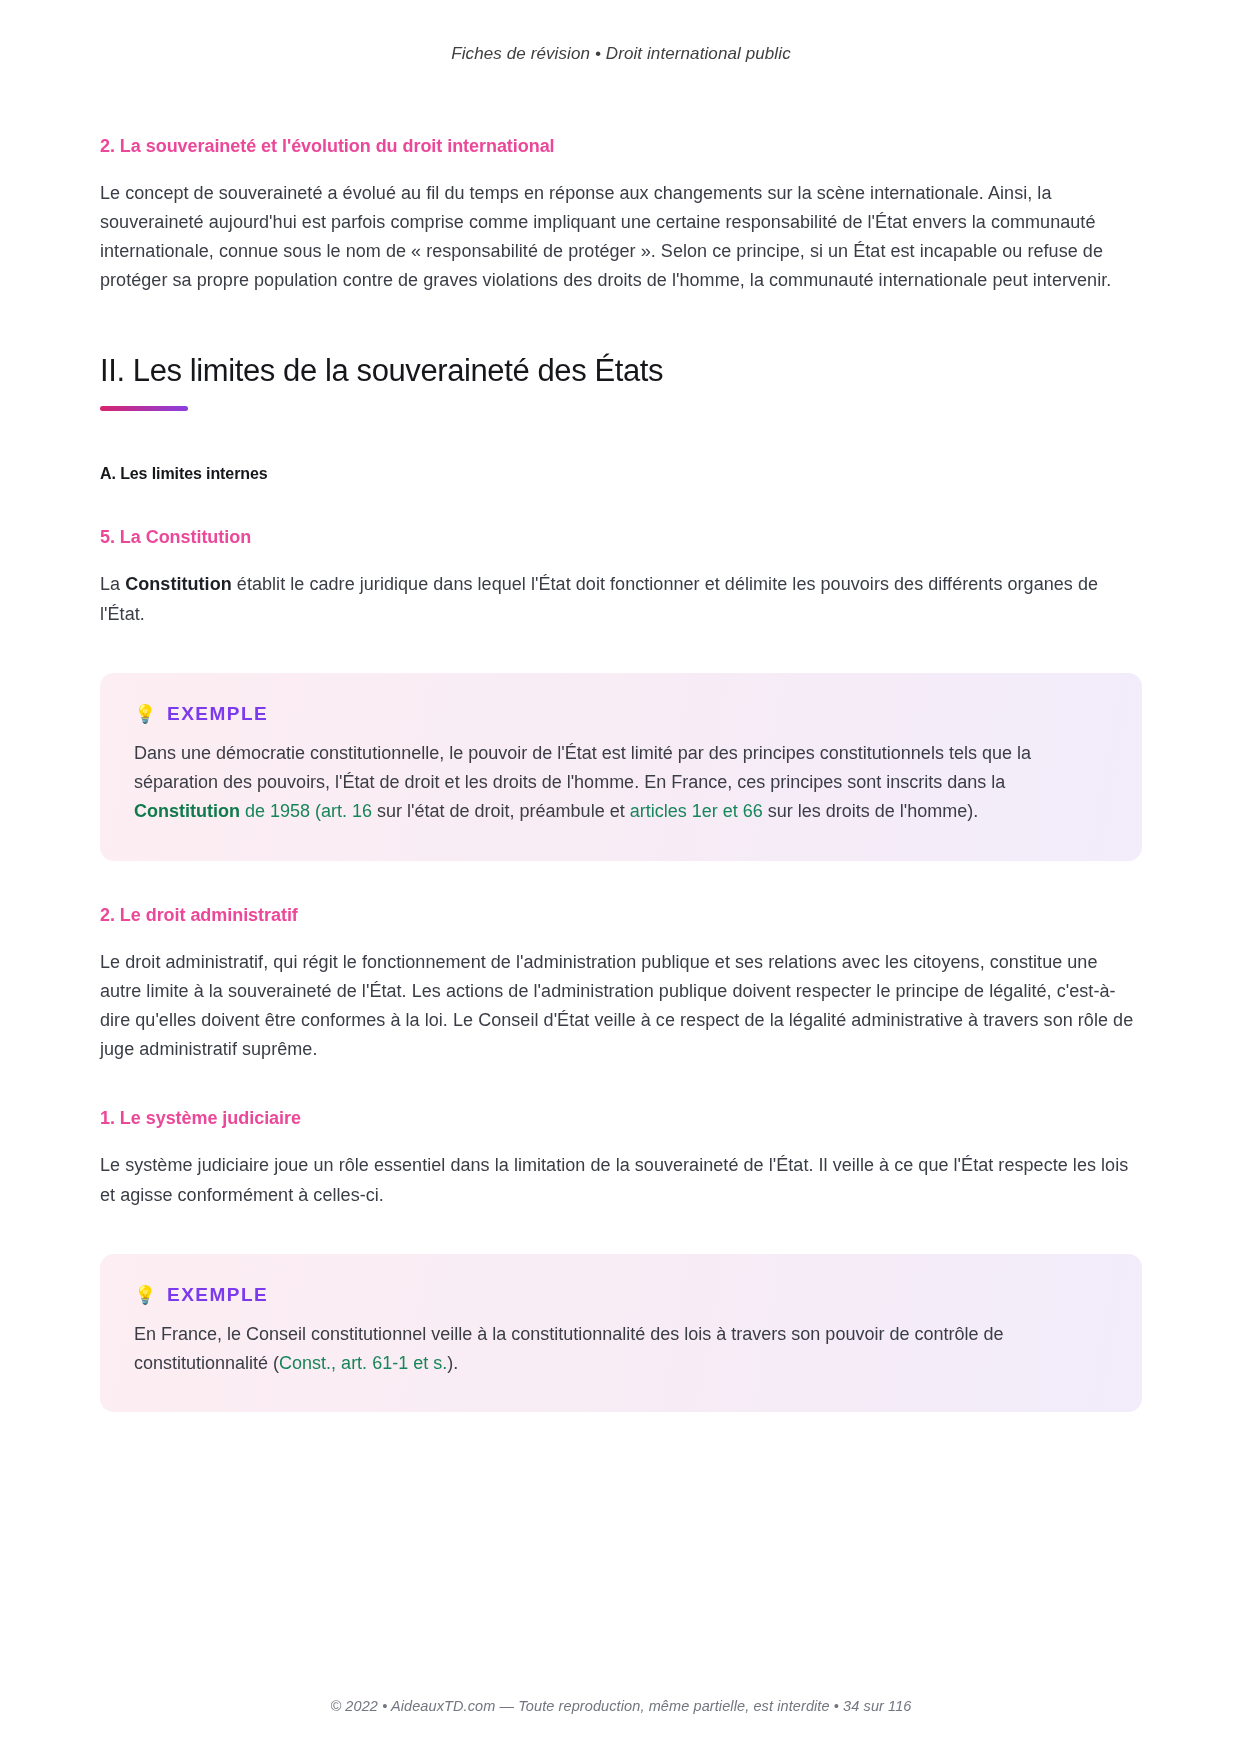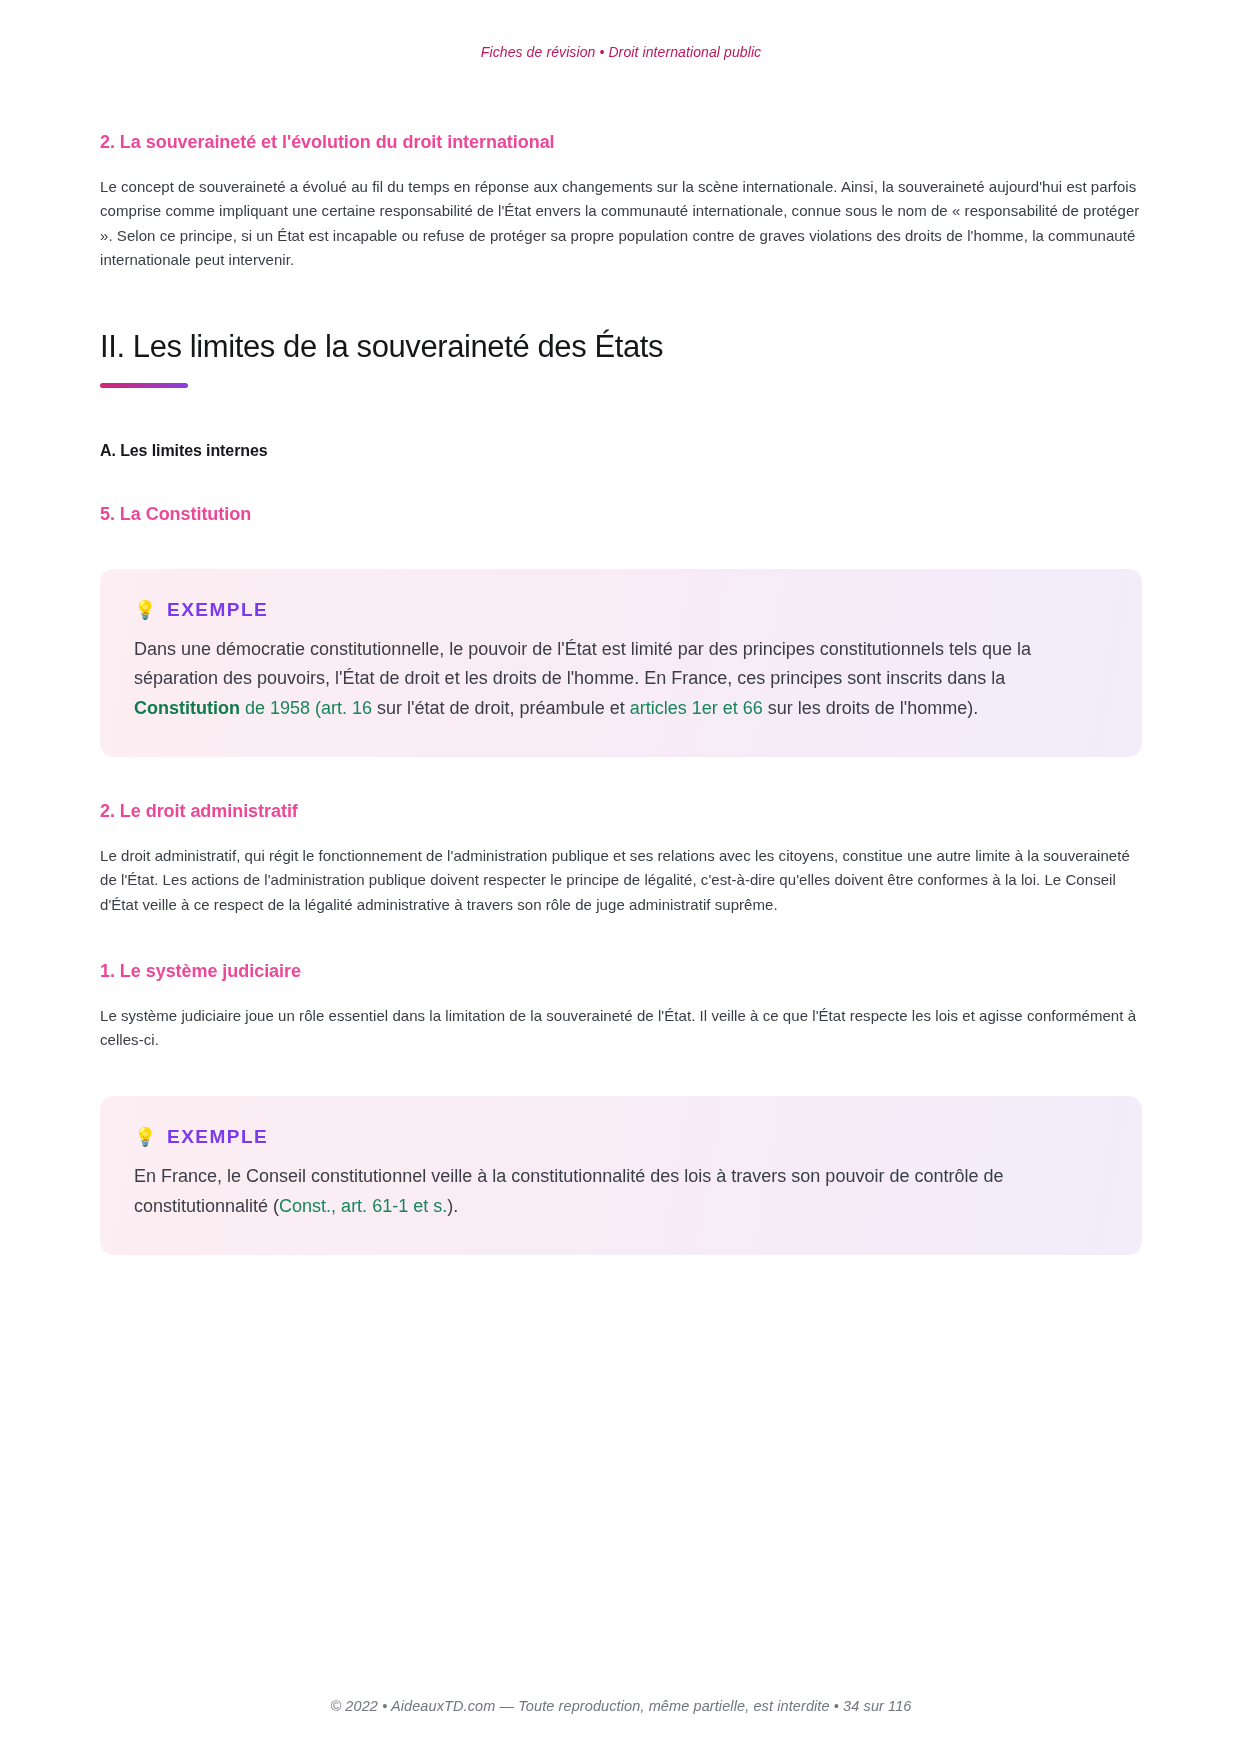--- a/index.html
+++ b/index.html
@@ -23,22 +23,22 @@
     display: flex;
     flex-direction: column;
     box-sizing: border-box;
     padding: 44px 0 0 0;
   }
 
   
   .running-header {
     text-align: center;
     font-style: italic;
-    font-size: 14px;
-    color: #be185d;
+    font-size: 17px;
+    color: #404040;
     letter-spacing: 0.1px;
     font-family: "Liberation Sans", sans-serif;
   }
 
   
   .content {
     flex: 1 1 auto;
     box-sizing: border-box;
     padding: 72px 100px 0 100px;
   }
@@ -72,21 +72,21 @@
   h4.subsub-title {
     font-size: 18px;
     font-weight: 700;
     color: #ec4899;
     margin: 44px 0 0 0;
     letter-spacing: -0.05px;
   }
   h4.first { margin-top: 0; }
 
   p.body {
-    font-size: 15px;
+    font-size: 18px;
     line-height: 1.62;
     color: #3a3d45;
     margin: 22px 0 0 0;
     letter-spacing: 0.05px;
   }
   p.body b, p.body strong { font-weight: 700; color: #1d2026; }
 
   
   .callout {
     margin: 44px 0 0 0;
@@ -149,20 +149,23 @@
 
     <div class="sec-block">
       <h2 class="sec-title">II. Les limites de la souveraineté des États</h2>
       <div class="sec-rule"></div>
     </div>
 
     <h3 class="sub-title">A. Les limites internes</h3>
 
     <h4 class="subsub-title">5. La Constitution</h4>
 
+    <p class="body">
+      <span>La </span><b>Constitution</b><span> établit le cadre juridique dans lequel l'État doit fonctionner et délimite les pouvoirs des différents organes de l'État.</span>
+    </p>
 
     <div class="callout">
       <div class="callout-head">
         <span class="bulb">💡</span>
         <span class="callout-label">EXEMPLE</span>
       </div>
       <p>
         <span>Dans une démocratie constitutionnelle, le pouvoir de l'État est limité par des principes constitutionnels tels que la séparation des pouvoirs, l'État de droit et les droits de l'homme. En France, ces principes sont inscrits dans la </span><b>Constitution</b><span class="ref"> de 1958 (</span><span class="ref">art. 16</span><span> sur l'état de droit, préambule et </span><span class="ref">articles 1er et 66</span><span> sur les droits de l'homme).</span>
       </p>
     </div>

